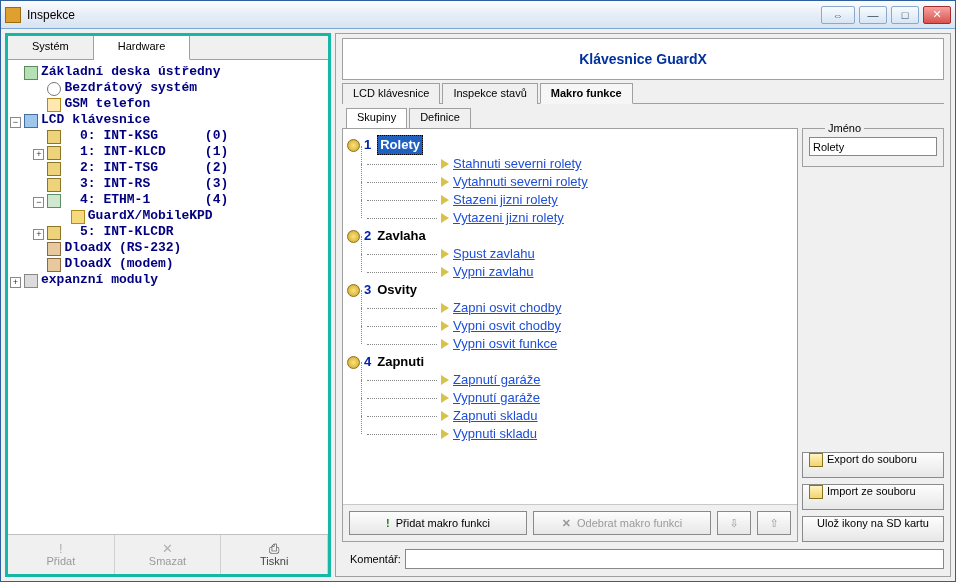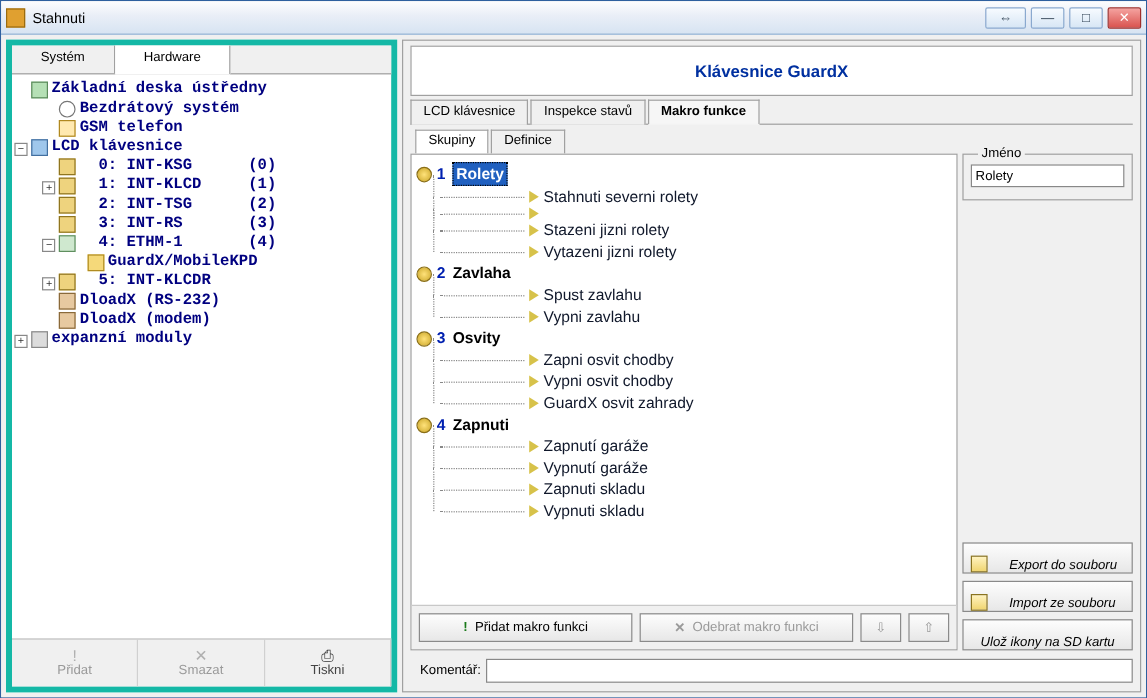--- a/index.html
+++ b/index.html
@@ -51,21 +51,21 @@
     flex: 1;
     display: flex;
     padding: 4px;
     gap: 4px;
     background: #f0f0f0;
   }
   .leftpane {
     width: 326px;
     display: flex;
     flex-direction: column;
-    border: 5px solid #14b8a6;
+    border: 3px solid #14b8a6;
     background: #fff;
   }
   .tabs {
     display: flex;
     height: 24px;
     background: #f0f0f0;
     border-bottom: 1px solid #a0a0a0;
   }
   .tab {
     padding: 4px 24px 0 24px;
@@ -231,22 +231,23 @@
     border: 1px solid #8a6f18;
     margin-right: 4px;
   }
   .grp .num { color:#0020b0; margin-right: 6px; }
   .grp .gname { color:#000; }
   .grp .gname.sel { background:#2060c0; color:#fff; border:1px dotted #000; padding:0 2px;}
   .mitem {
     display:flex;
     align-items:center;
     margin-left: 20px;
-    color:#0f172a;
+    color:#1d4ed8;
     position: relative;
+    text-decoration: underline;
   }
   .mitem::before {
     content:"";
     position:absolute;
     left: -6px;
     top: -9px;
     width: 1px;
     height: 18px;
     border-left: 1px dotted #888;
   }
@@ -291,42 +292,41 @@
     flex-direction:column;
     gap: 6px;
   }
   .fieldset {
     border: 1px solid #a0a0a0;
     padding: 8px 6px 10px 6px;
     background:#f0f0f0;
     position: relative;
   }
   .fieldset .legend {
-    position:absolute; top:-7px; left:12px;
+    position:absolute; top:-7px; left:22px;
     background:#f0f0f0; padding:0 3px;
     font-size:11px;
   }
   .txtinput {
     width: 100%;
     height: 19px;
     border: 1px solid #888;
     background:#fff;
     font-size:11px;
     padding: 1px 3px;
   }
   .rspacer { flex:1; }
   .sidebtn {
     height: 26px;
     border:1px solid #8a8a8a;
     background: linear-gradient(#fdfdfd,#e7e7e7);
-    display:flex; align-items:flex-end;
+    display:flex; align-items:flex-start;
     padding:0 6px;
-    gap:18px;
+    gap:4px;
     font-size:11px;
-    font-style:italic;
   }
   .sidebtn .fileglyph {
     width:14px;height:14px;
     border:1px solid #8a7420;
     background: linear-gradient(#fff3c0,#f0d570);
   }
   .commentrow {
     height: 26px;
     margin: 0 6px 4px 14px;
     display:flex;
@@ -340,21 +340,21 @@
     padding: 1px 4px;
     font-size:11px;
   }
 </style>
 </head>
 <body>
 
 <div class="window">
   <div class="titlebar">
     <div class="ticon"></div>
-    <div class="title">Stahnuti</div>
+    <div class="title">Inspekce</div>
     <div class="spacer"></div>
     <div class="winbtn wide">⇔</div>
     <div class="winbtn">—</div>
     <div class="winbtn">□</div>
     <div class="winbtn close">✕</div>
   </div>
 
   <div class="client">
 
     <div class="leftpane">
@@ -417,20 +417,21 @@
                 <span class="gname sel">Rolety</span>
               </div>
               <div class="mitem">
                 <span class="dots"></span>
                 <span class="tri"></span>
                 <span>Stahnuti severni rolety</span>
               </div>
               <div class="mitem">
                 <span class="dots"></span>
                 <span class="tri"></span>
+                <span>Vytahnuti severni rolety</span>
               </div>
               <div class="mitem">
                 <span class="dots"></span>
                 <span class="tri"></span>
                 <span>Stazeni jizni rolety</span>
               </div>
               <div class="mitem">
                 <span class="dots"></span>
                 <span class="tri"></span>
                 <span>Vytazeni jizni rolety</span>
@@ -461,21 +462,21 @@
                 <span>Zapni osvit chodby</span>
               </div>
               <div class="mitem">
                 <span class="dots"></span>
                 <span class="tri"></span>
                 <span>Vypni osvit chodby</span>
               </div>
               <div class="mitem">
                 <span class="dots"></span>
                 <span class="tri"></span>
-                <span>GuardX osvit zahrady</span>
+                <span>Vypni osvit funkce</span>
               </div>
               <div class="grp">
                 <span class="gear"></span>
                 <span class="num">4</span>
                 <span class="gname">Zapnuti</span>
               </div>
               <div class="mitem">
                 <span class="dots"></span>
                 <span class="tri"></span>
                 <span>Zapnutí garáže</span>

